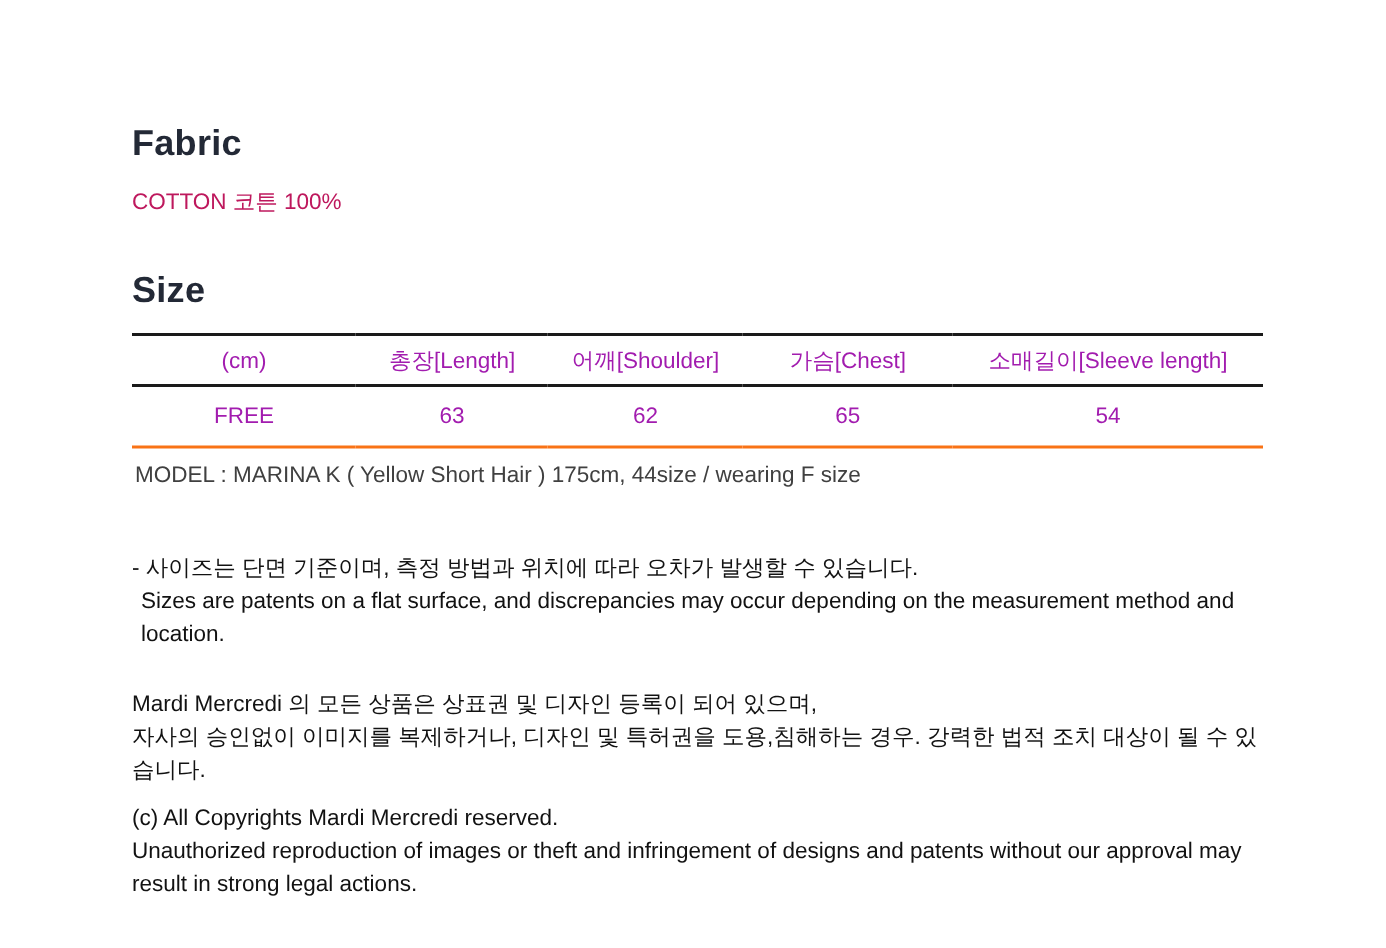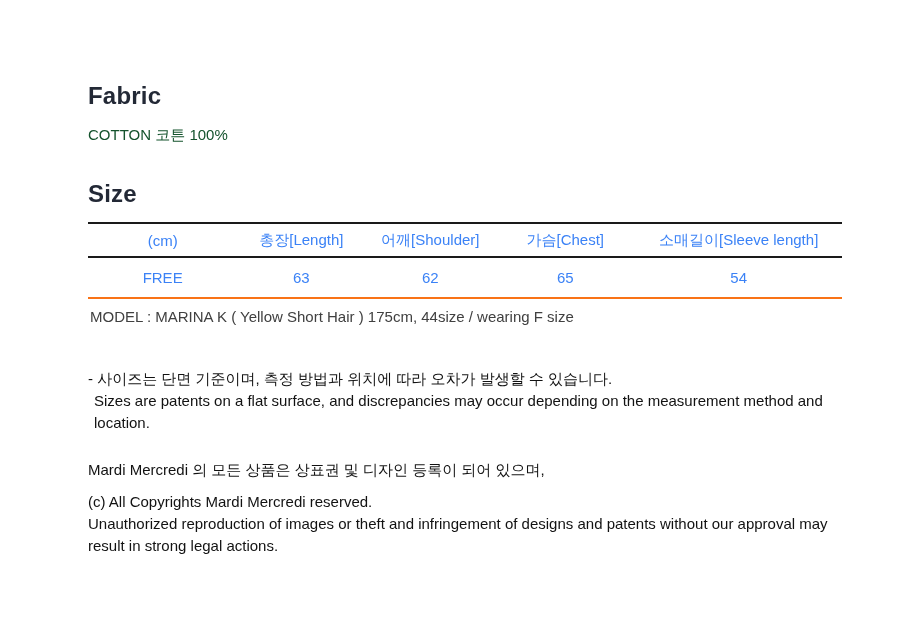--- a/index.html
+++ b/index.html
@@ -27,34 +27,34 @@
     line-height: 24px;
     font-weight: 700;
     color: #232936;
     letter-spacing: 0.2px;
   }
 
   .fabric-composition {
     margin-top: 17px;
     font-size: 15px;
     line-height: 20px;
-    color: #14532d;
+    color: #be185d;
   }
 
   .size-heading {
     margin-top: 37px;
   }
 
   .size-table {
     margin-top: 16px;
     width: 754px;
     border-collapse: collapse;
     table-layout: fixed;
     font-size: 15px;
-    color: #3b82f6;
+    color: #a21caf;
   }
 
   .size-table thead tr {
     border-top: 2px solid #1a1a1a;
     border-bottom: 2px solid #1a1a1a;
   }
 
   .size-table tbody tr {
     border-bottom: 2px solid #f97316;
   }
@@ -131,20 +131,21 @@
 
   <p class="model-note">MODEL : MARINA K ( Yellow Short Hair ) 175cm, 44size / wearing F size</p>
 
   <div class="note-block measurement-note">
     <div class="ko-line">- 사이즈는 단면 기준이며, 측정 방법과 위치에 따라 오차가 발생할 수 있습니다.</div>
     <div class="en-line">Sizes are patents on a flat surface, and discrepancies may occur depending on the measurement method and location.</div>
   </div>
 
   <div class="note-block trademark-note">
     <div>Mardi Mercredi 의 모든 상품은 상표권 및 디자인 등록이 되어 있으며,</div>
+    <div>자사의 승인없이 이미지를 복제하거나, 디자인 및 특허권을 도용,침해하는 경우. 강력한 법적 조치 대상이 될 수 있습니다.</div>
   </div>
 
   <div class="note-block copyright-note">
     <div>(c) All Copyrights Mardi Mercredi reserved.</div>
     <div>Unauthorized reproduction of images or theft and infringement of designs and patents without our approval may result in strong legal actions.</div>
   </div>
 
 </div>
 
 </body></html>

